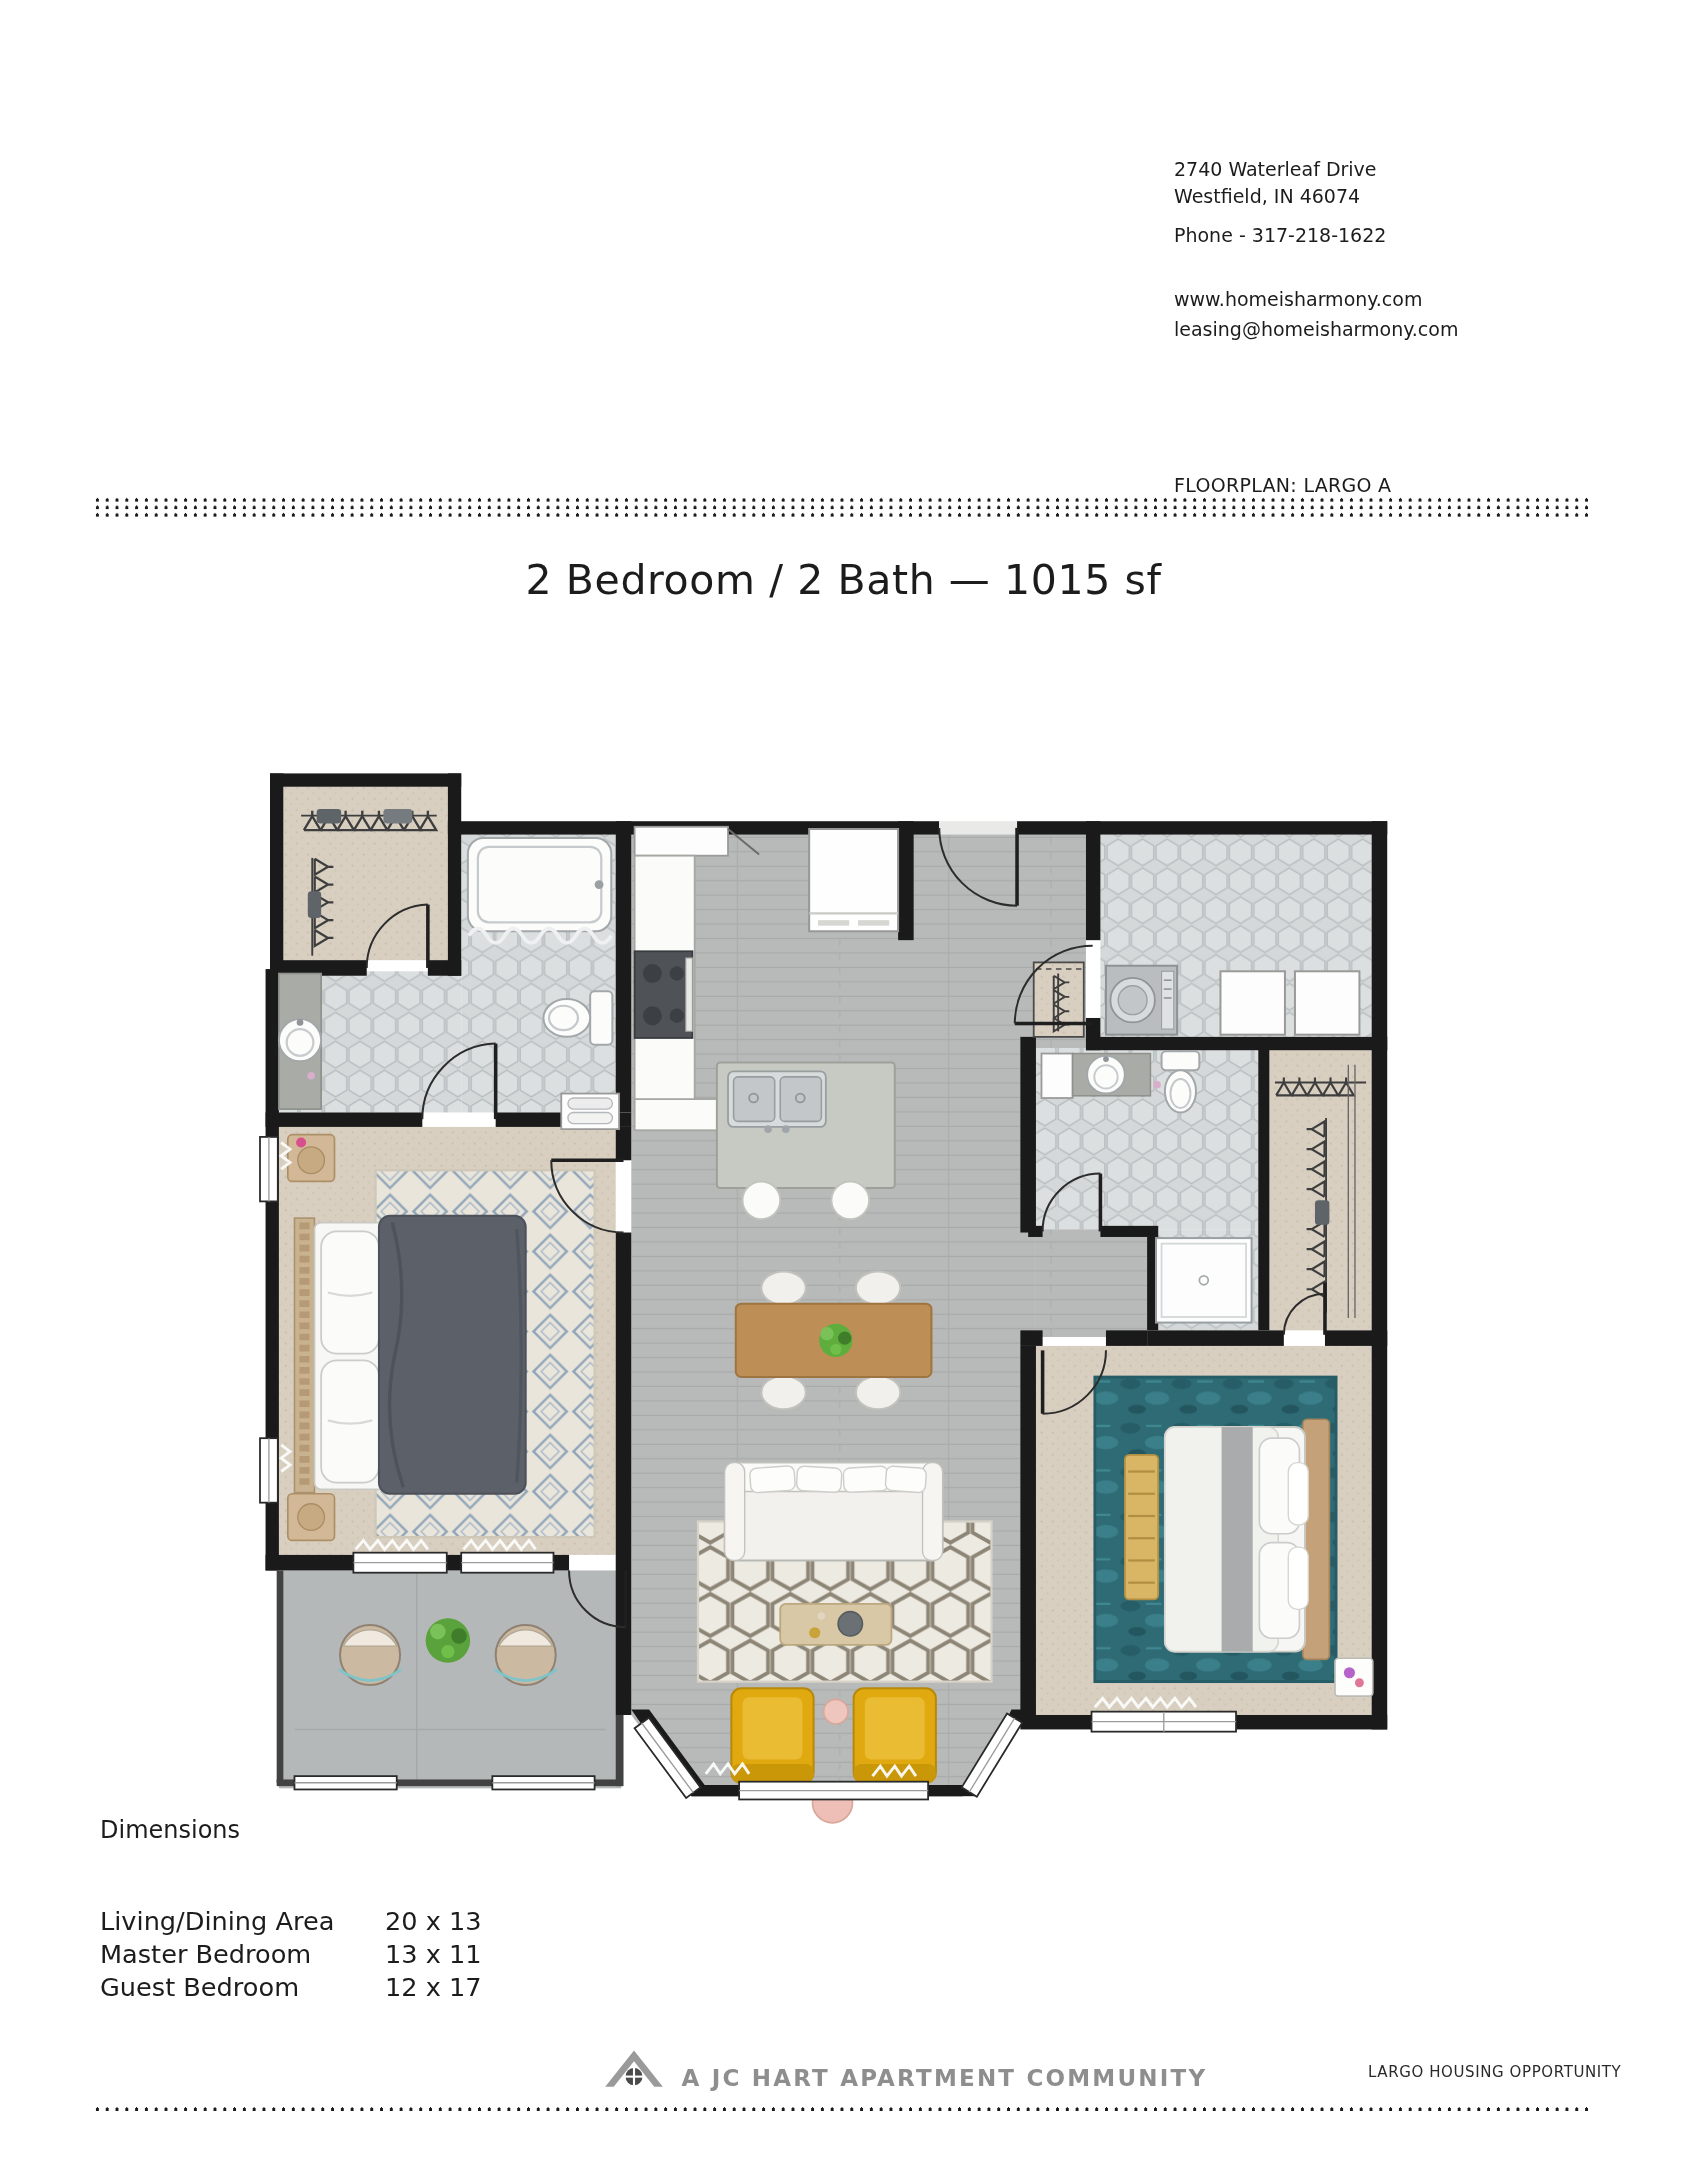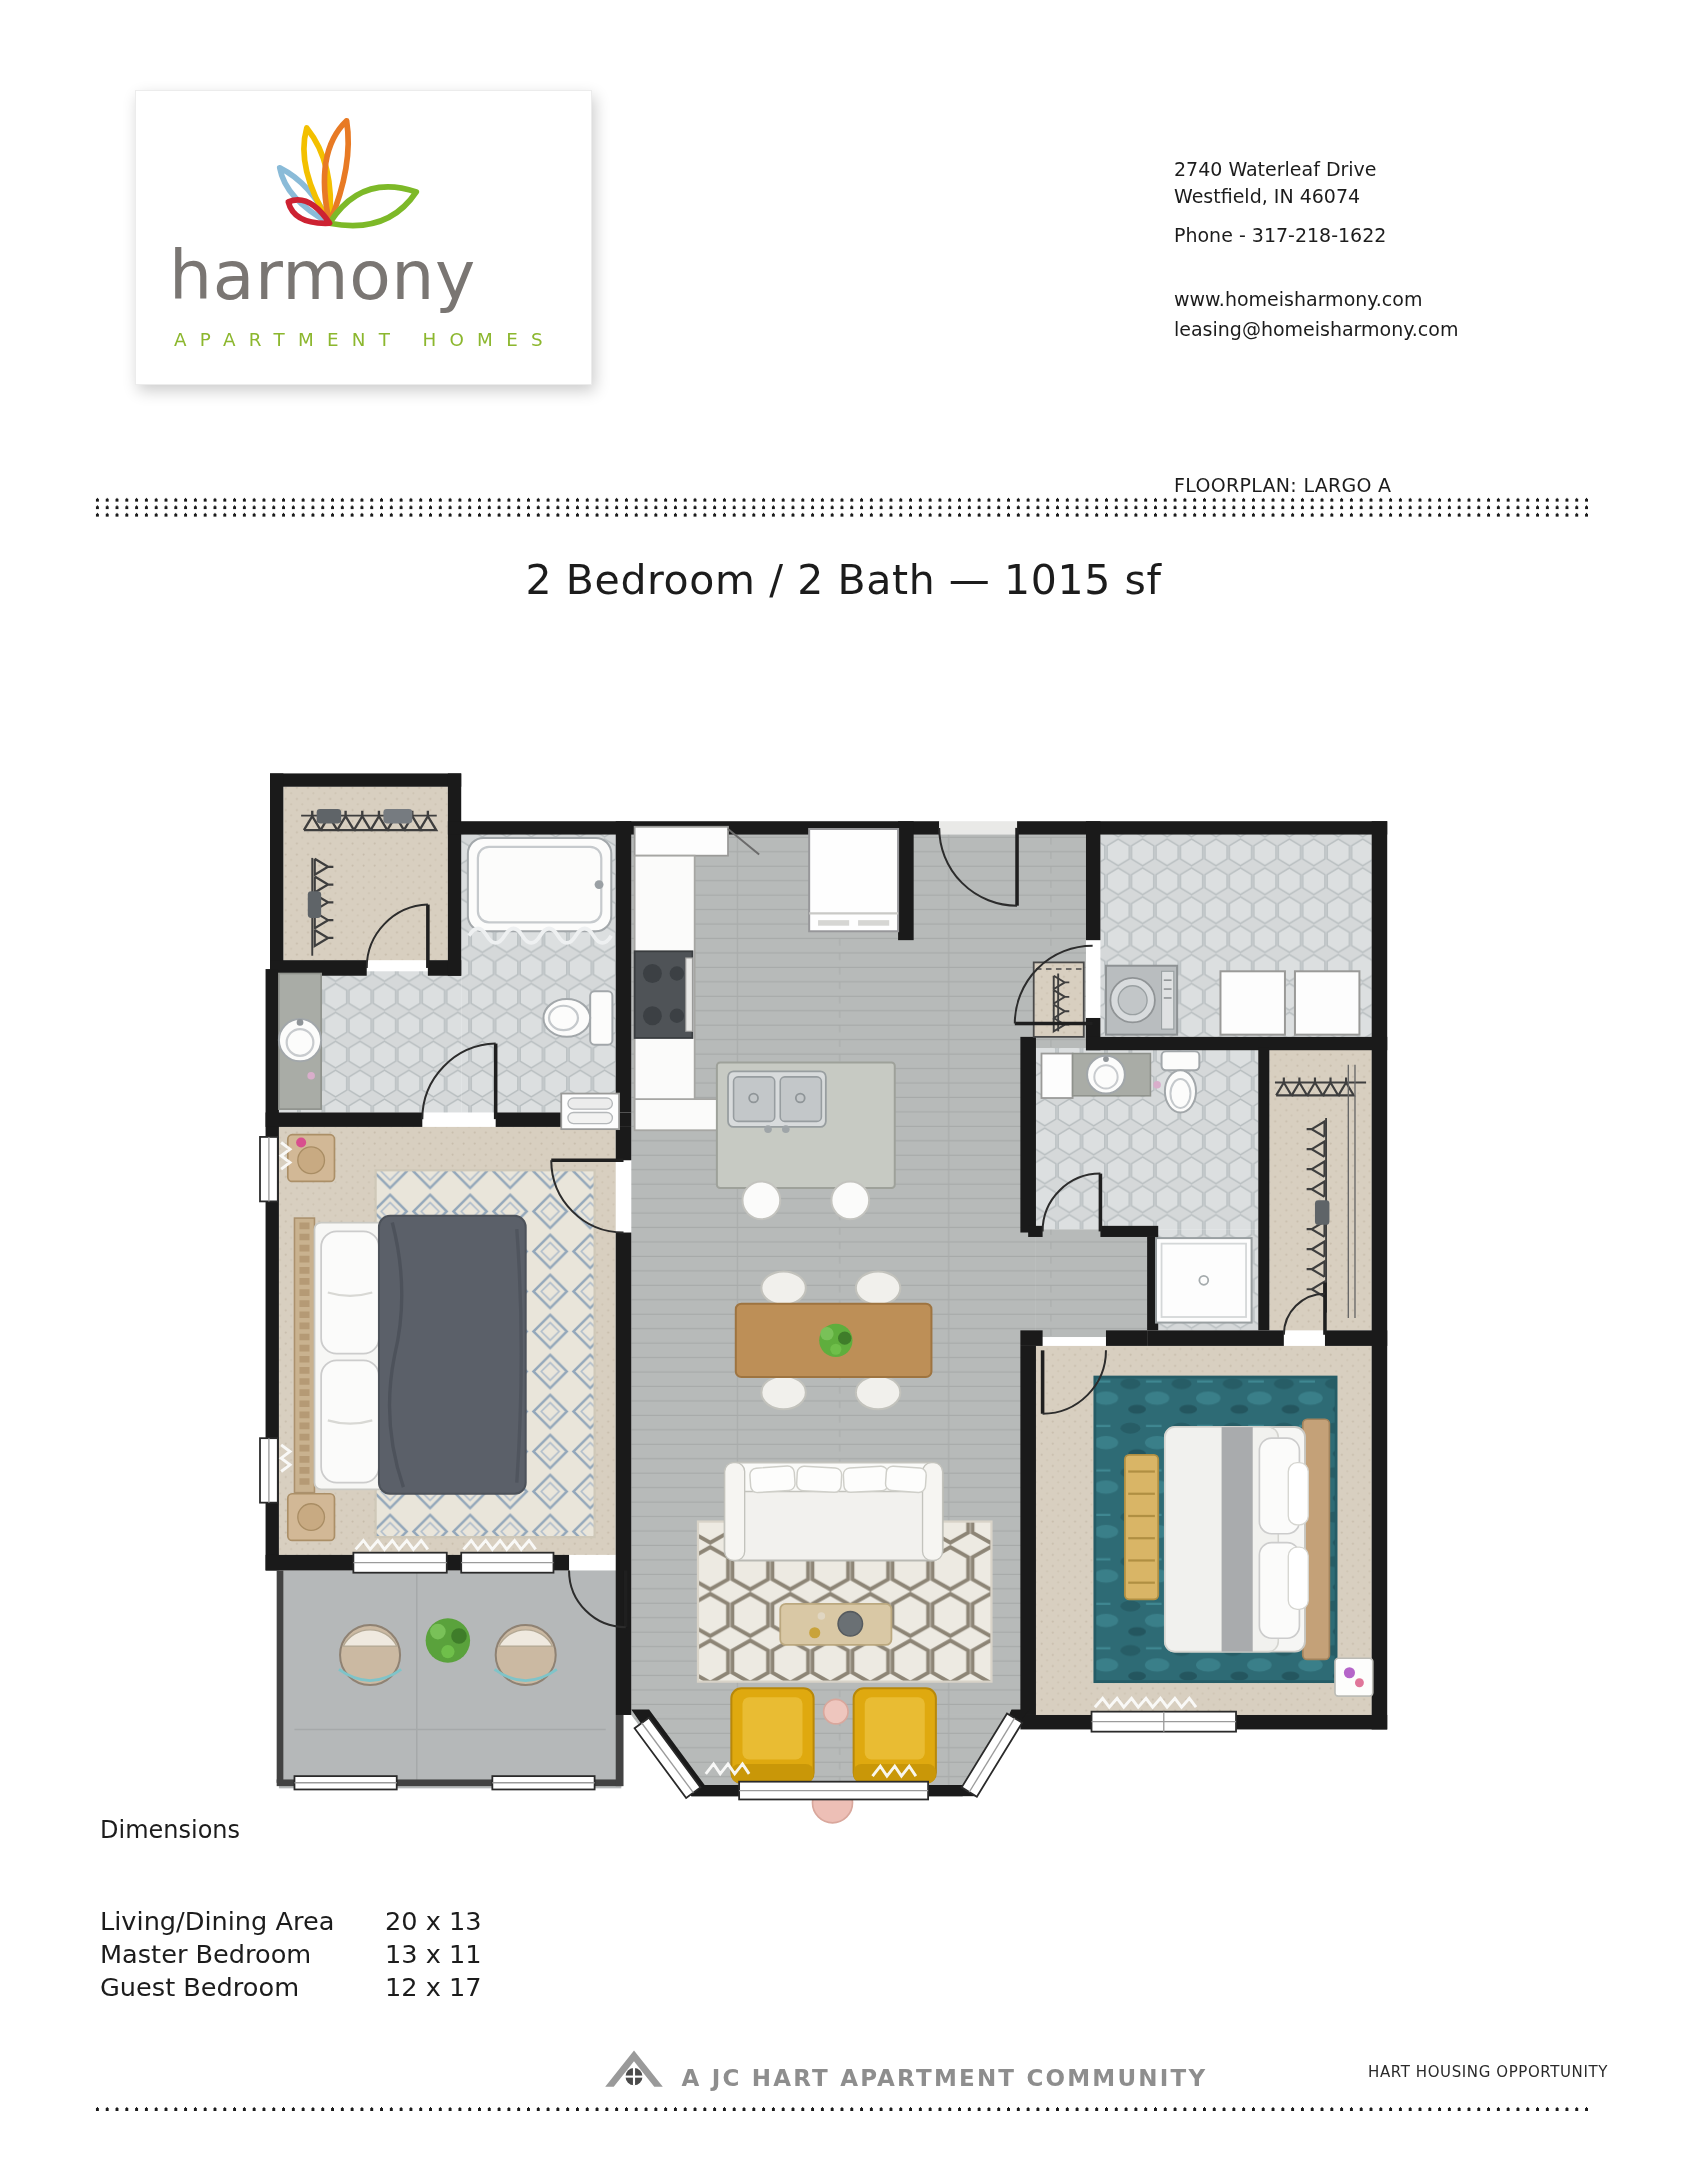--- a/index.html
+++ b/index.html
@@ -54,31 +54,20 @@
   .winline{stroke:#9b9b9b;stroke-width:1.2;}
   .fixt{fill:#fcfcfb;stroke:#a2a7aa;stroke-width:1.8;}
   .fringe{stroke:#fbfbfa;stroke-width:2.6;fill:none;opacity:.95;}
   .hgr{stroke:#3e3e3e;stroke-width:1.7;fill:none;}
 </style>
 </head>
 <body>
 
 <div id="page">
 
-  <div class="logo-card">
-    <svg class="logo-art" viewBox="0 0 250 180">
-      <path d="M118,162 Q56,128 48,84 Q92,106 118,162 Z" fill="none" stroke="#8abbd8" stroke-width="8" stroke-linejoin="round"></path>
-      <path d="M118,162 Q70,84 86,28 Q126,78 118,162 Z" fill="none" stroke="#f3c000" stroke-width="8" stroke-linejoin="round"></path>
-      <path d="M118,162 Q152,80 142,18 Q96,62 118,162 Z" fill="none" stroke="#e87a24" stroke-width="8" stroke-linejoin="round"></path>
-      <path d="M118,162 Q200,178 240,118 Q162,92 118,162 Z" fill="none" stroke="#7db928" stroke-width="8" stroke-linejoin="round"></path>
-      <path d="M118,162 Q68,164 60,132 Q90,120 118,162 Z" fill="none" stroke="#cd2232" stroke-width="8" stroke-linejoin="round"></path>
-    </svg>
-    <div class="logo-word">harmony</div>
-    <div class="logo-tag">APARTMENT HOMES</div>
-  </div>
 
   <div class="hdr">
     <div class="addr">
       <span>2740 Waterleaf Drive</span><br>
       <span>Westfield, IN 46074</span>
     </div>
     <div class="phone">Phone - 317-218-1622</div>
     <div class="web">www.homeisharmony.com</div>
     <div class="mail">leasing@homeisharmony.com</div>
   </div>
@@ -569,18 +558,18 @@
 
   <div class="footer">
     <svg class="house" viewBox="0 0 120 90">
       <polygon points="6,82 60,14 114,82 98,82 60,34 22,82" fill="#9a9a9a"></polygon>
       <circle cx="60" cy="63" r="16" fill="#4a4a4a"></circle>
       <line x1="43" y1="63" x2="77" y2="63" stroke="#ffffff" stroke-width="4"></line>
       <line x1="60" y1="46" x2="60" y2="80" stroke="#ffffff" stroke-width="4"></line>
     </svg>
     <div class="community">A JC HART APARTMENT COMMUNITY</div>
   </div>
-  <div class="equal">HART HOUSING OPPORTUNITY</div>
+  <div class="equal">LARGO HOUSING OPPORTUNITY</div>
 
   <div class="dots single"></div>
 
 </div>
 
 
 </body></html>

